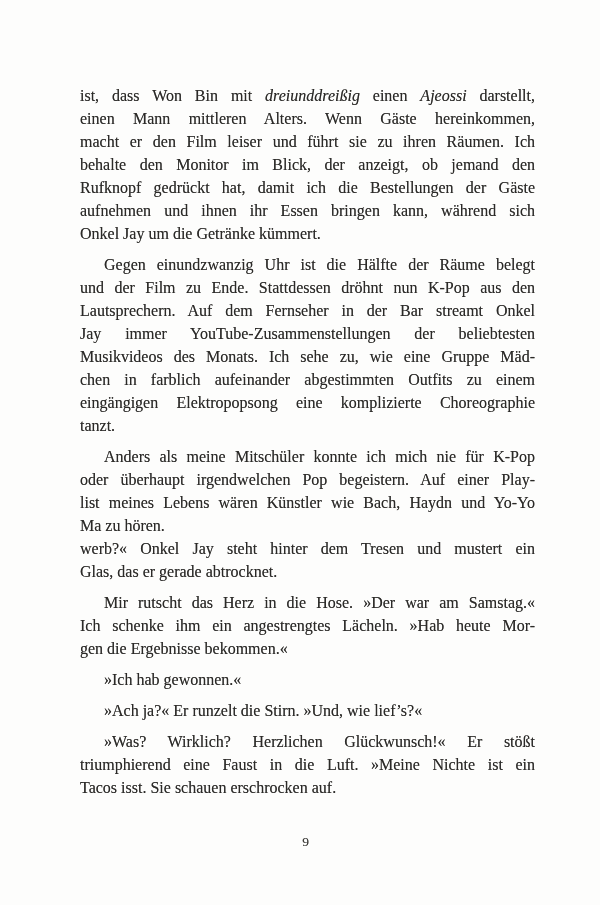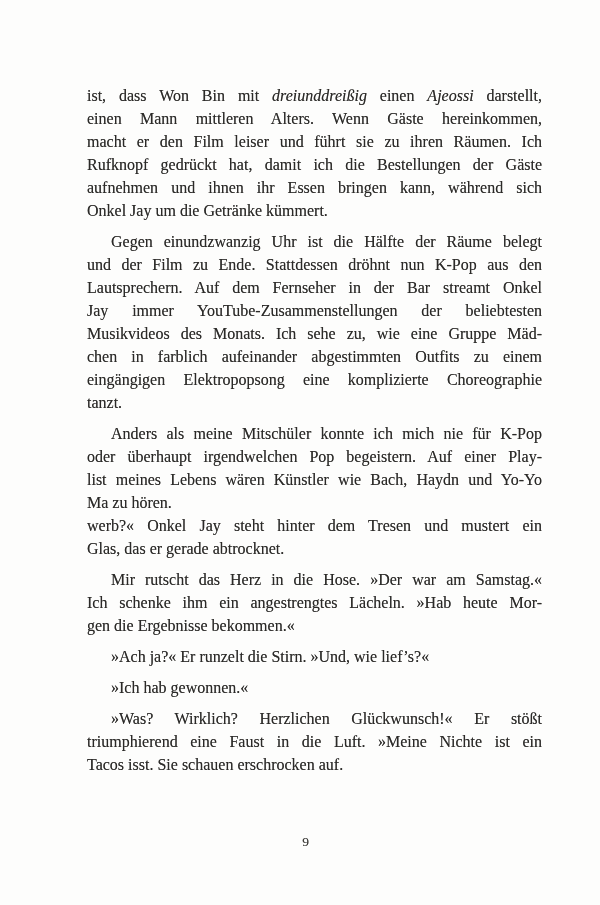--- a/index.html
+++ b/index.html
@@ -9,21 +9,21 @@
   }
   .book-page {
     position: relative;
     width: 600px;
     height: 905px;
     background: #fdfdfc;
     overflow: hidden;
   }
   .text-block {
     position: absolute;
-    left: 87px;
+    left: 80px;
     top: 84px;
     width: 455px;
     font-family: "Liberation Serif", "DejaVu Serif", serif;
     font-size: 16px;
     line-height: 23px;
     color: #2b2a28;
     text-shadow: 0 0 0.4px rgba(43,42,40,0.55);
   }
   .para { margin: 0; padding: 0; }
   .text-line {
@@ -55,20 +55,21 @@
 </style>
 </head>
 <body>
 
 <div class="book-page">
   <div class="text-block" id="text-block">
       <div class="para">
         <div class="text-line">ist, dass Won Bin mit <i>dreiunddreißig</i> einen <i>Ajeossi</i> darstellt,</div>
         <div class="text-line">einen Mann mittleren Alters. Wenn Gäste hereinkommen,</div>
         <div class="text-line">macht er den Film leiser und führt sie zu ihren Räumen. Ich</div>
+        <div class="text-line">behalte den Monitor im Blick, der anzeigt, ob jemand den</div>
         <div class="text-line">Rufknopf gedrückt hat, damit ich die Bestellungen der Gäste</div>
         <div class="text-line">aufnehmen und ihnen ihr Essen bringen kann, während sich</div>
         <div class="text-line last-line">Onkel Jay um die Getränke kümmert.</div>
       </div>
       <div class="para">
         <div class="text-line indented">Gegen einundzwanzig Uhr ist die Hälfte der Räume belegt</div>
         <div class="text-line">und der Film zu Ende. Stattdessen dröhnt nun K-Pop aus den</div>
         <div class="text-line">Lautsprechern. Auf dem Fernseher in der Bar streamt Onkel</div>
         <div class="text-line">Jay immer YouTube-Zusammenstellungen der beliebtesten</div>
         <div class="text-line">Musikvideos des Monats. Ich sehe zu, wie eine Gruppe Mäd-</div>
@@ -85,24 +86,24 @@
       <div class="para">
         <div class="text-line">werb?« Onkel Jay steht hinter dem Tresen und mustert ein</div>
         <div class="text-line last-line">Glas, das er gerade abtrocknet.</div>
       </div>
       <div class="para">
         <div class="text-line indented">Mir rutscht das Herz in die Hose. »Der war am Samstag.«</div>
         <div class="text-line">Ich schenke ihm ein angestrengtes Lächeln. »Hab heute Mor-</div>
         <div class="text-line last-line">gen die Ergebnisse bekommen.«</div>
       </div>
       <div class="para">
-        <div class="text-line last-line indented">»Ach ja?« Er runzelt die Stirn. »Und, wie lief’s?«</div>
+        <div class="text-line last-line indented">»Ich hab gewonnen.«</div>
       </div>
       <div class="para">
-        <div class="text-line last-line indented">»Ich hab gewonnen.«</div>
+        <div class="text-line last-line indented">»Ach ja?« Er runzelt die Stirn. »Und, wie lief’s?«</div>
       </div>
       <div class="para">
         <div class="text-line indented">»Was? Wirklich? Herzlichen Glückwunsch!« Er stößt</div>
         <div class="text-line">triumphierend eine Faust in die Luft. »Meine Nichte ist ein</div>
         <div class="text-line last-line">Tacos isst. Sie schauen erschrocken auf.</div>
       </div>
     </div>
   <div class="page-number">9</div>
 </div>
 

